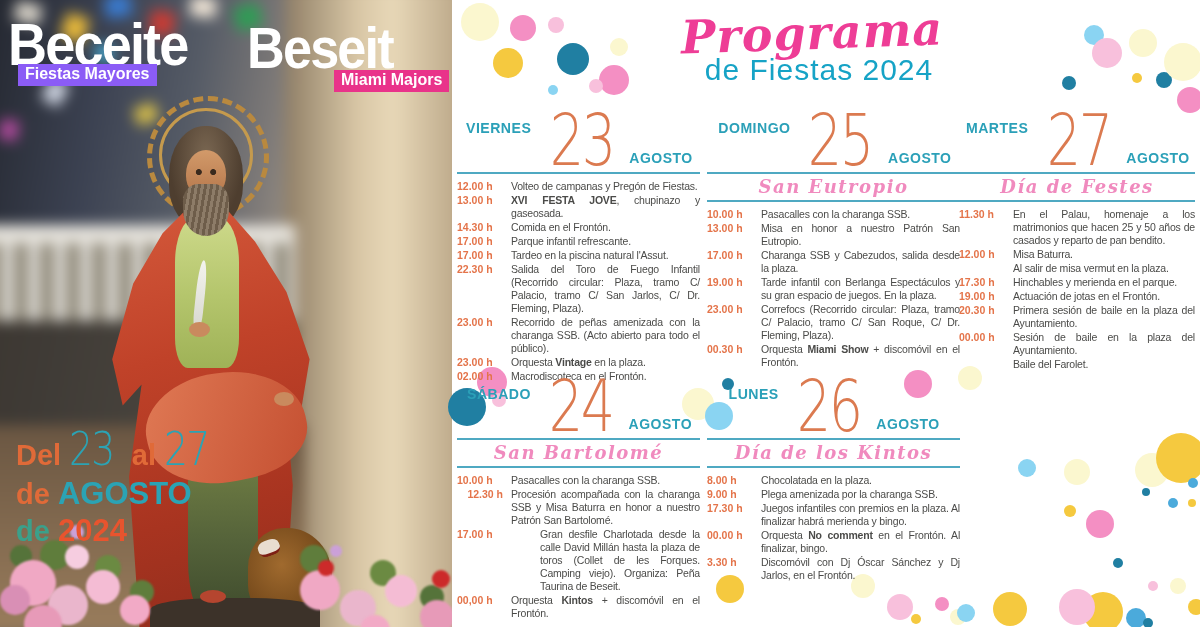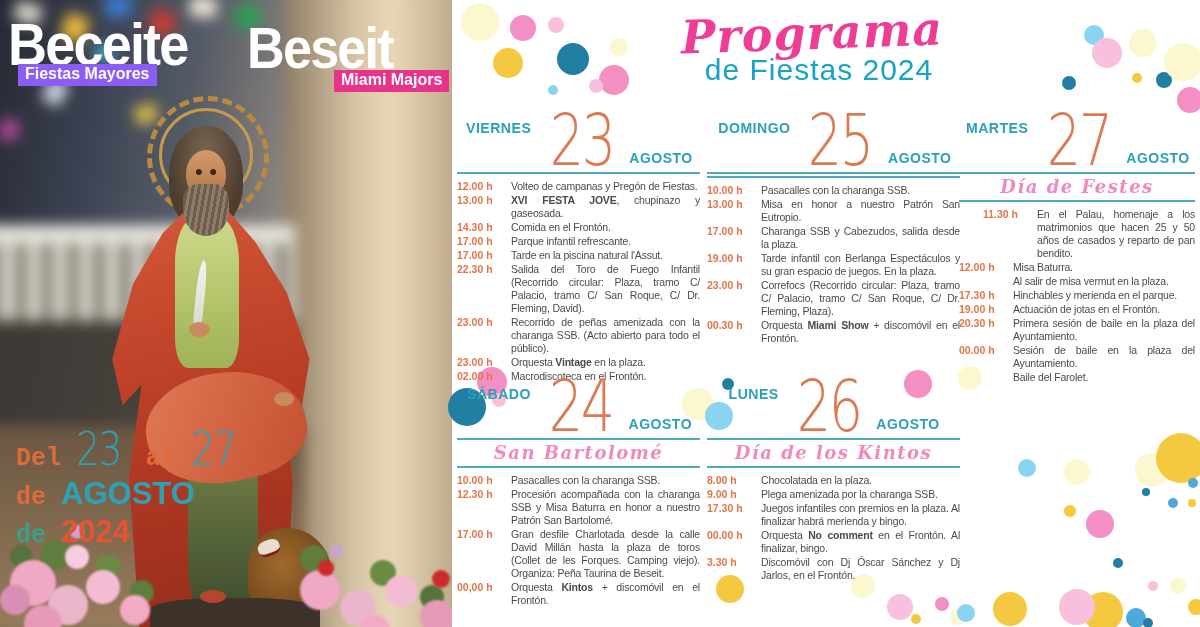--- a/index.html
+++ b/index.html
@@ -43,21 +43,21 @@
 
   .photo-text{position:absolute;inset:0;}
   .town-es{position:absolute;left:8px;top:14px;font-size:60px;line-height:62px;font-weight:bold;color:#ffffff;
            letter-spacing:-2px;transform:scaleX(0.9);transform-origin:left top;}
   .badge-es{position:absolute;left:18px;top:64px;color:#ffffff;font-weight:bold;font-size:16px;padding:1px 7px 3px;}
   .town-ca{position:absolute;left:247px;top:18px;font-size:58px;line-height:60px;font-weight:bold;color:#ffffff;
            letter-spacing:-2px;transform:scaleX(0.9);transform-origin:left top;}
   .badge-ca{position:absolute;left:334px;top:70px;color:#ffffff;font-weight:bold;font-size:16px;padding:1px 7px 3px;}
   .dates{position:absolute;left:16px;top:426px;line-height:1;}
   .dates .dline{margin-bottom:6px;white-space:nowrap;}
-  .date-word{font-size:25px;font-weight:bold;vertical-align:baseline;font-family:Liberation Mono, monospace;}
+  .date-word{font-size:29px;font-weight:bold;vertical-align:baseline;}
   .date-num{display:inline-block;font-family:"DejaVu Sans",sans-serif;font-size:46px;font-weight:200;
             letter-spacing:-2px;transform:scaleX(0.82);transform-origin:left bottom;vertical-align:baseline;}
   .date-big{font-size:31px;font-weight:bold;}
 
   
   .program{position:absolute;left:452px;top:0;width:748px;height:627px;background:#ffffff;}
   .dots{position:absolute;inset:0;z-index:0;}
   .dot{position:absolute;border-radius:50%;}
   .program-content{position:absolute;inset:0;z-index:1;}
 
@@ -245,25 +245,25 @@
             <div class="event">
               <span class="event-time" style="color: rgb(228, 116, 74);">14.30 h</span>
               <span class="event-text" style="color: rgb(75, 75, 73);"><span>Comida en el Frontón.</span></span>
             </div>
             <div class="event">
               <span class="event-time" style="color: rgb(228, 116, 74);">17.00 h</span>
               <span class="event-text" style="color: rgb(75, 75, 73);"><span>Parque infantil refrescante.</span></span>
             </div>
             <div class="event">
               <span class="event-time" style="color: rgb(228, 116, 74);">17.00 h</span>
-              <span class="event-text" style="color: rgb(75, 75, 73);"><span>Tarde en la piscina natural l'Assut.</span></span>
+              <span class="event-text" style="color: rgb(75, 75, 73);"><span>Tardeo en la piscina natural l'Assut.</span></span>
             </div>
             <div class="event">
               <span class="event-time" style="color: rgb(228, 116, 74);">22.30 h</span>
-              <span class="event-text" style="color: rgb(75, 75, 73);"><span>Salida del Toro de Fuego Infantil (Recorrido circular: Plaza, tramo C/ Palacio, tramo C/ San Roque, C/ Dr. Fleming, David).</span></span>
+              <span class="event-text" style="color: rgb(75, 75, 73);"><span>Salida del Toro de Fuego Infantil (Recorrido circular: Plaza, tramo C/ Palacio, tramo C/ San Jarlos, C/ Dr. Fleming, Plaza).</span></span>
             </div>
             <div class="event">
               <span class="event-time" style="color: rgb(228, 116, 74);">23.00 h</span>
               <span class="event-text" style="color: rgb(75, 75, 73);"><span>Recorrido de peñas amenizada con la charanga SSB. (Acto abierto para todo el público).</span></span>
             </div>
             <div class="event">
               <span class="event-time" style="color: rgb(228, 116, 74);">23.00 h</span>
               <span class="event-text" style="color: rgb(75, 75, 73);"><span>Orquesta </span><b>Vintage</b><span> en la plaza.</span></span>
             </div>
             <div class="event">
@@ -272,20 +272,21 @@
             </div>
           </div>
         </div>
       <div class="day-col" style="left:255px;top:110px;width:253px;">
           <div class="day-header">
             <span class="day-name" style="color: rgb(43, 160, 184);">DOMINGO</span>
             <span class="day-num" style="color: rgb(219, 122, 80);">25</span>
             <span class="day-month" style="color: rgb(43, 160, 184);">AGOSTO</span>
           </div>
           <div class="rule"></div>
+          <div class="day-subtitle" style="color: rgb(240, 138, 190);">San Eutropio</div>
           <div class="rule"></div>
           <div class="events">
             <div class="event">
               <span class="event-time" style="color: rgb(228, 116, 74);">10.00 h</span>
               <span class="event-text" style="color: rgb(75, 75, 73);"><span>Pasacalles con la charanga SSB.</span></span>
             </div>
             <div class="event">
               <span class="event-time" style="color: rgb(228, 116, 74);">13.00 h</span>
               <span class="event-text" style="color: rgb(75, 75, 73);"><span>Misa en honor a nuestro Patrón San Eutropio.</span></span>
             </div>
@@ -311,21 +312,21 @@
           <div class="day-header">
             <span class="day-name" style="color: rgb(43, 160, 184);">MARTES</span>
             <span class="day-num" style="color: rgb(219, 122, 80);">27</span>
             <span class="day-month" style="color: rgb(43, 160, 184);">AGOSTO</span>
           </div>
           <div class="rule"></div>
           <div class="day-subtitle" style="color: rgb(240, 138, 190);">Día de Festes</div>
           <div class="rule"></div>
           <div class="events">
             <div class="event">
-              <span class="event-time" style="color: rgb(228, 116, 74); margin-left: 24px;">11.30 h</span>
+              <span class="event-time" style="color: rgb(228, 116, 74);">11.30 h</span>
               <span class="event-text" style="color: rgb(75, 75, 73);"><span>En el Palau, homenaje a los matrimonios que hacen 25 y 50 años de casados y reparto de pan bendito.</span></span>
             </div>
             <div class="event">
               <span class="event-time" style="color: rgb(228, 116, 74);">12.00 h</span>
               <span class="event-text" style="color: rgb(75, 75, 73);"><span>Misa Baturra.</span></span>
             </div>
             <div class="event">
               <span class="event-time" style="color: rgb(228, 116, 74);"></span>
               <span class="event-text" style="color: rgb(75, 75, 73);"><span>Al salir de misa vermut en la plaza.</span></span>
             </div>
@@ -359,26 +360,26 @@
           </div>
           <div class="rule"></div>
           <div class="day-subtitle" style="color: rgb(240, 138, 190);">San Bartolomé</div>
           <div class="rule"></div>
           <div class="events">
             <div class="event">
               <span class="event-time" style="color: rgb(228, 116, 74);">10.00 h</span>
               <span class="event-text" style="color: rgb(75, 75, 73);"><span>Pasacalles con la charanga SSB.</span></span>
             </div>
             <div class="event">
-              <span class="event-time" style="color: rgb(228, 116, 74);">12.30 h</span>
+              <span class="event-time" style="color: rgb(228, 116, 74); text-align: right;">12.30 h</span>
               <span class="event-text" style="color: rgb(75, 75, 73);"><span>Procesión acompañada con la charanga SSB y Misa Baturra en honor a nuestro Patrón San Bartolomé.</span></span>
             </div>
             <div class="event">
               <span class="event-time" style="color: rgb(228, 116, 74);">17.00 h</span>
-              <span class="event-text" style="color: rgb(75, 75, 73);"><span>Gran desfile Charlotada desde la calle David Millán hasta la plaza de toros (Collet de les Forques. Camping viejo). Organiza: Peña Taurina de Beseit.</span></span>
+              <span class="event-text" style="color: rgb(75, 75, 73); margin-left: 29px;"><span>Gran desfile Charlotada desde la calle David Millán hasta la plaza de toros (Collet de les Forques. Camping viejo). Organiza: Peña Taurina de Beseit.</span></span>
             </div>
             <div class="event">
               <span class="event-time" style="color: rgb(228, 116, 74);">00,00 h</span>
               <span class="event-text" style="color: rgb(75, 75, 73);"><span>Orquesta </span><b>Kintos</b><span> + discomóvil en el Frontón.</span></span>
             </div>
           </div>
         </div>
       <div class="day-col" style="left:255px;top:376px;width:253px;">
           <div class="day-header">
             <span class="day-name" style="color: rgb(43, 160, 184);">LUNES</span>

